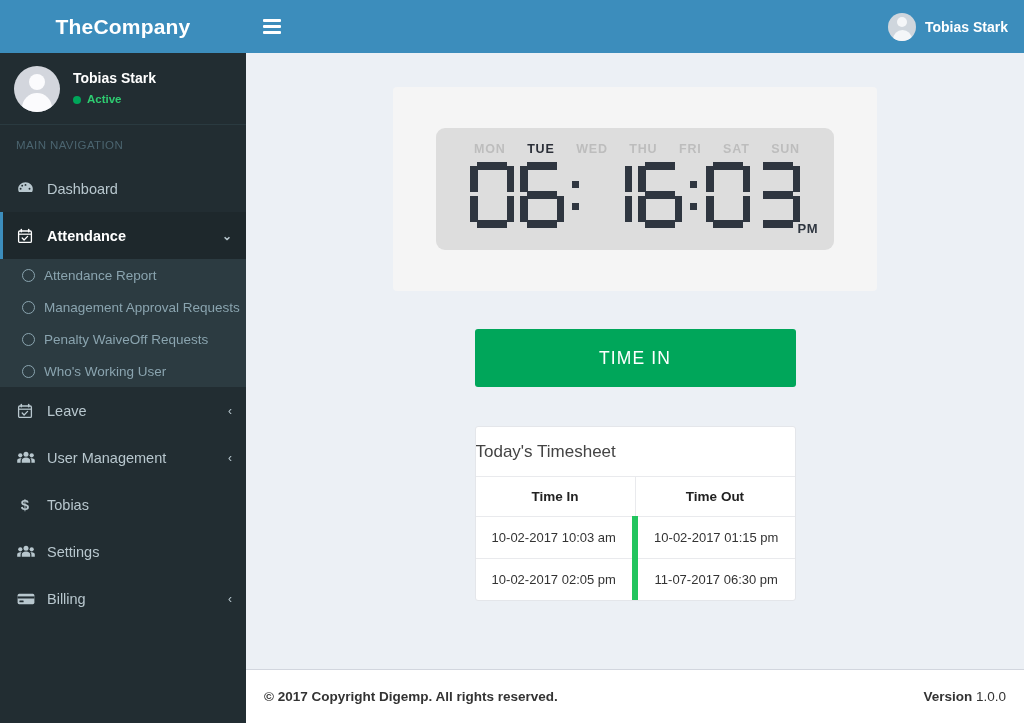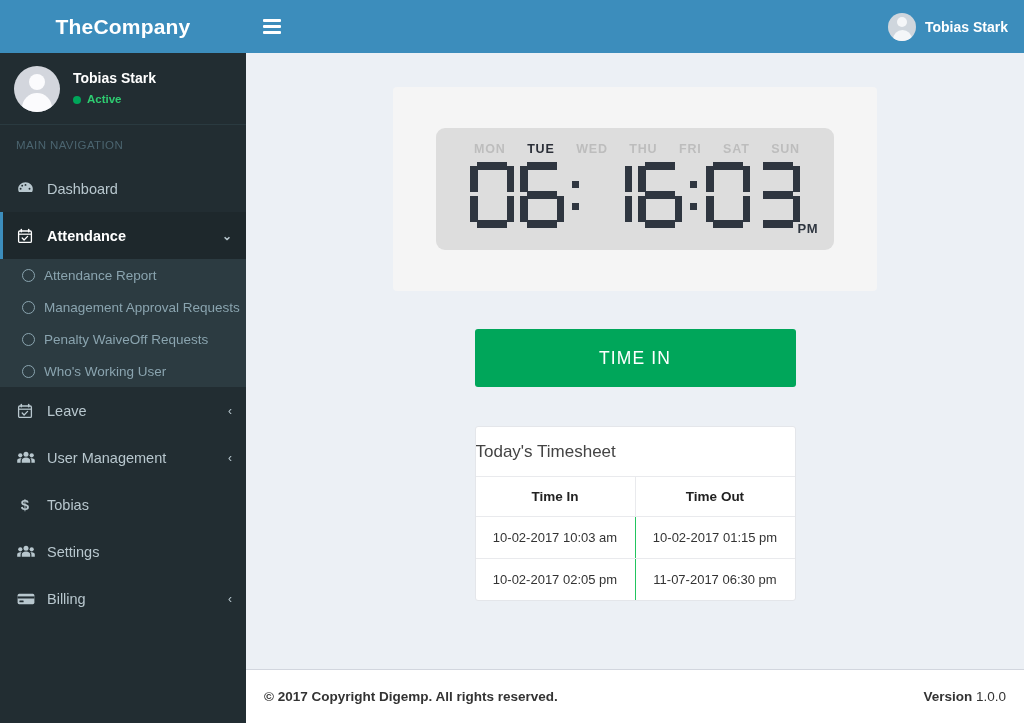--- a/index.html
+++ b/index.html
@@ -178,21 +178,21 @@
   table.ts { width: 100%; border-collapse: collapse; }
   table.ts th {
     font-size: 13.5px; color: #222; font-weight: bold;
     padding: 12px 6px; border-bottom: 1px solid #e9eaed;
     border-right: 1px solid #e9eaed;
   }
   table.ts th:last-child, table.ts td:last-child { border-right: none; }
   table.ts td {
     font-size: 13px; color: #333; text-align: center;
     padding: 13px 4px; border-bottom: 1px solid #e9eaed;
-    border-right: 1px solid #22c55e;
+    border-right: 6px solid #22c55e;
   }
   table.ts tr:last-child td { border-bottom: none; }
 
   
   .footer {
     height: 54px; flex: 0 0 54px;
     background: #fff; border-top: 1px solid #d2d6de;
     display: flex; align-items: center; justify-content: space-between;
     padding: 0 18px 0 18px;
     font-size: 13.5px; color: #333;

